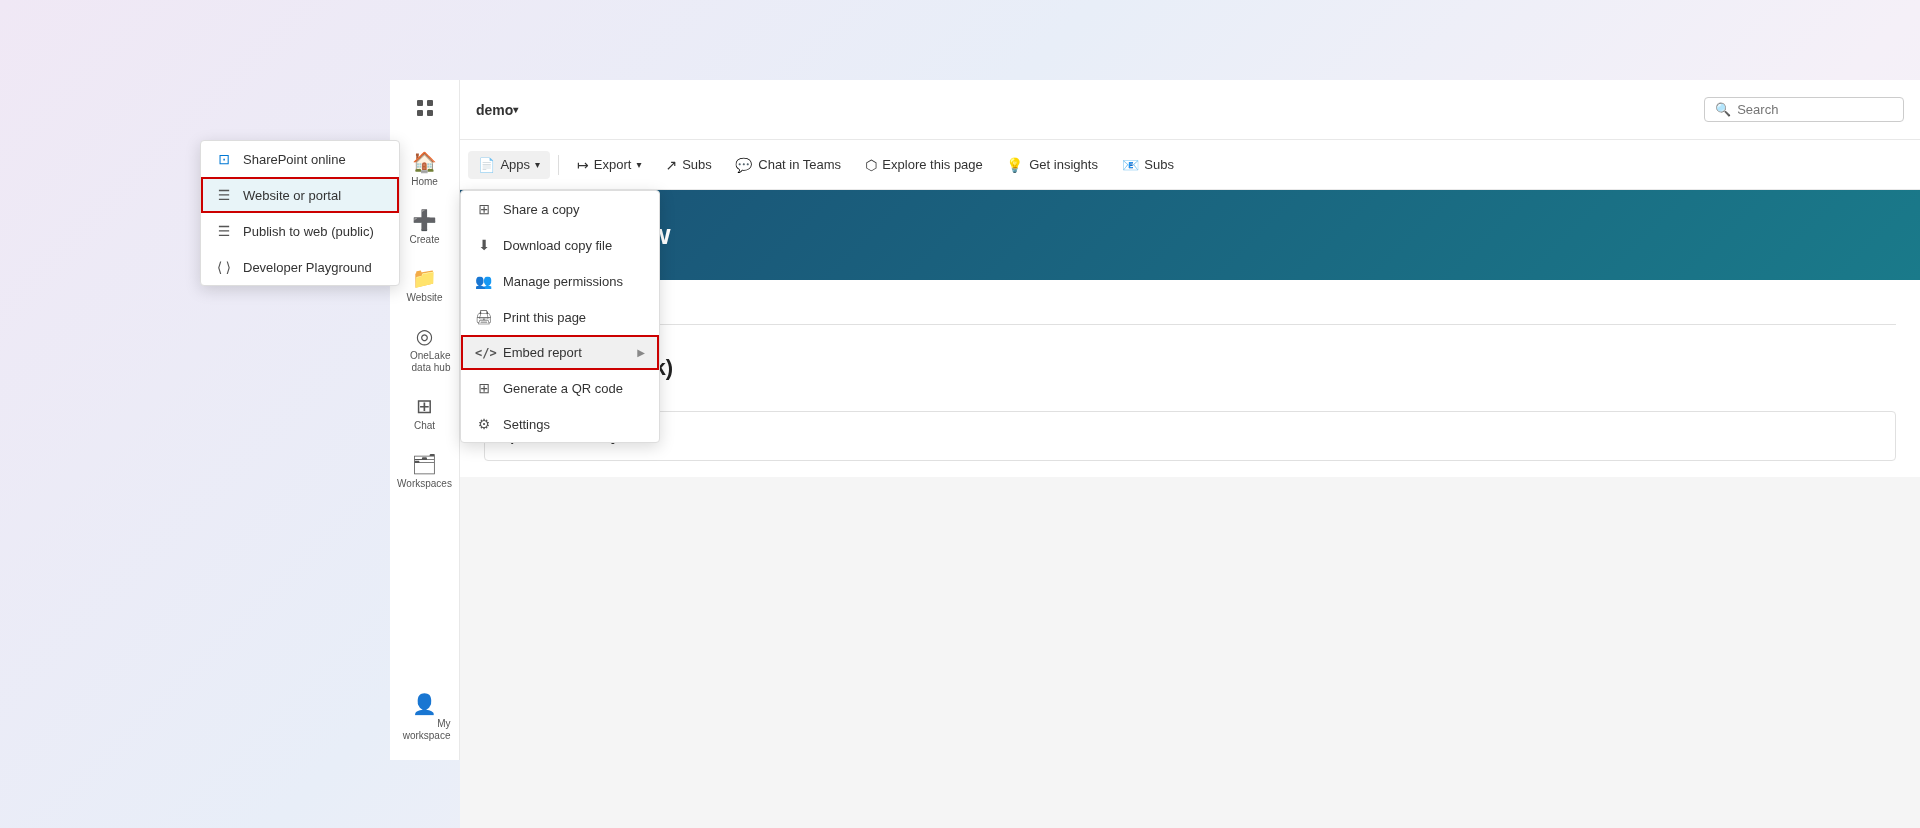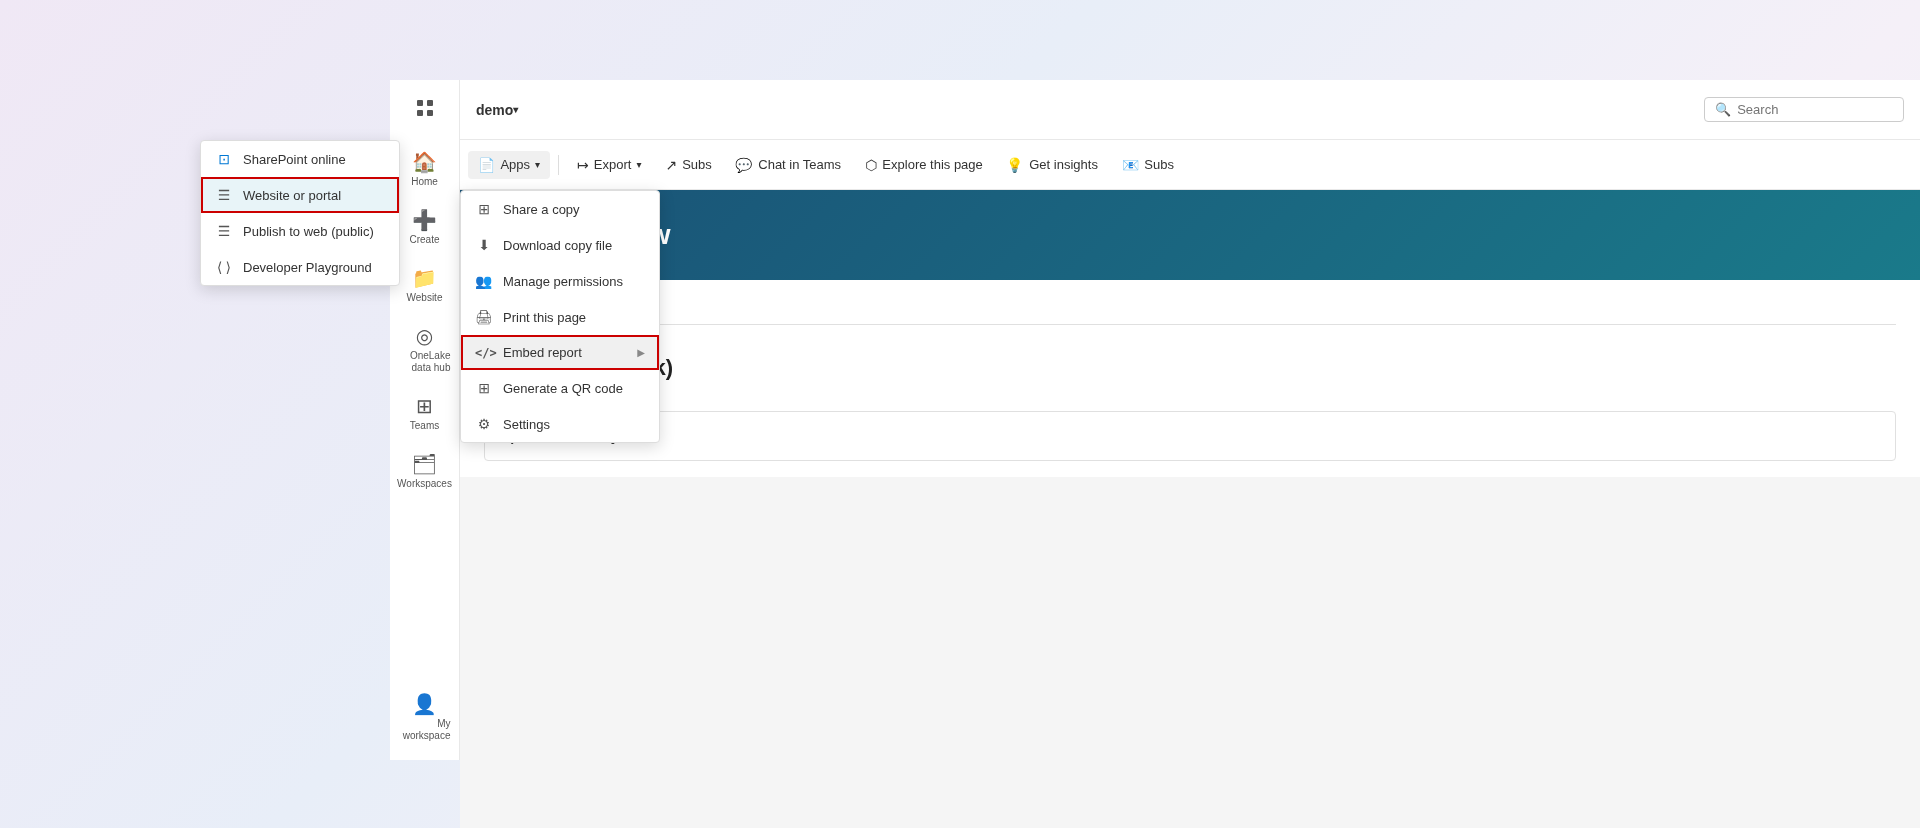--- a/index.html
+++ b/index.html
@@ -316,21 +316,21 @@
   <div class="sidebar-item">
     <span class="icon">📁</span>
     <span class="label">Website</span>
   </div>
   <div class="sidebar-item">
     <span class="icon">◎</span>
     <span class="label">OneLake data hub</span>
   </div>
   <div class="sidebar-item">
     <span class="icon">⊞</span>
-    <span class="label">Teams</span>
+    <span class="label">Chat</span>
   </div>
   <div class="sidebar-item">
     <span class="icon">🗂</span>
     <span class="label">Workspaces</span>
   </div>
   <div class="sidebar-item" style="margin-top:auto; margin-bottom:10px;">
     <span class="icon">👤</span>
     <span class="label">My workspace</span>
   </div>
 </div>

